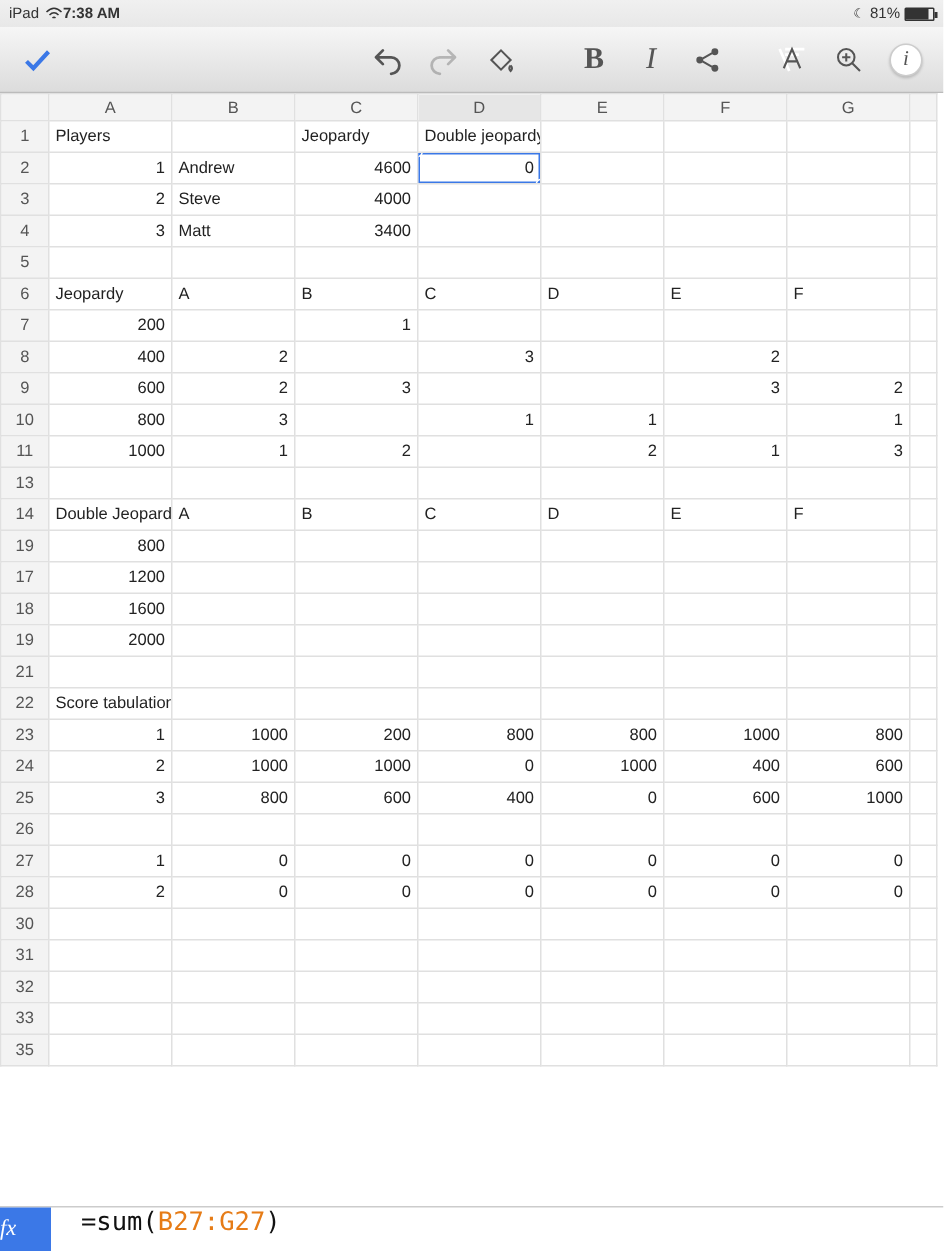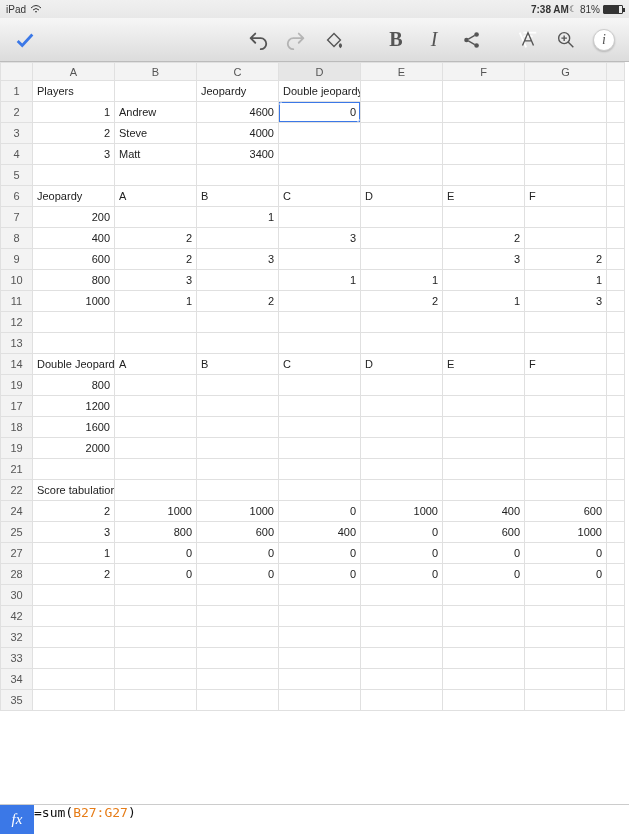--- a/index.html
+++ b/index.html
@@ -8,21 +8,21 @@
   .statusbar {
     height: 18px;
     background: linear-gradient(#f0f0f0,#e8e8e8);
     font-size: 10px;
     display:flex;
     align-items:center;
     padding: 0 6px;
     color:#333;
   }
   .statusbar .sb-left { flex:0 0 auto; display:flex; align-items:center; gap:4px;}
-  .statusbar .sb-center { flex:1; text-align:right; font-weight:bold;}
+  .statusbar .sb-center { flex:1; text-align:left; font-weight:bold;}
   .statusbar .sb-right { flex:0 0 auto; display:flex; align-items:center; gap:3px;}
   .battery-shell { width:20px; height:9px; border:1px solid #333; border-radius:1px; position:relative;}
   .battery-shell::after { content:""; position:absolute; right:-3px; top:2px; width:2px; height:4px; background:#333;}
   .battery-fill { background:#333; height:100%; }
   
   .toolbar {
     height: 44px;
     background: linear-gradient(#f6f6f6,#dcdcdc);
     border-bottom:1px solid #bbb;
     display:flex;
@@ -69,23 +69,23 @@
   }
   .sel-handle { position:absolute; width:8px; height:8px; background:#3b78e7; border:1px solid #fff; border-radius:50%; z-index:5;}
   
   .formula-bar {
     height:30px;
     display:flex;
     align-items:stretch;
     border-top:1px solid #ccc;
     background:#fff;
   }
-  .fx-box { width:34px; background:#3b78e7; display:flex; align-items:center; justify-content:center;}
+  .fx-box { width:34px; background:#3b78e7; display:flex; align-items:center; }
   .fx-box span { color:#fff; font-style:italic; font-family:Georgia,serif; font-size:15px;}
-  .fx-input { flex:1; border:none; padding:0 0; font-family: Menlo, Consolas, monospace; font-size:13px; outline:none;}
+  .fx-input { flex:1; border:none; padding:0 20px; font-family: Menlo, Consolas, monospace; font-size:17px; outline:none;}
   .fx-input .fn { color:#111;}
   .fx-input .rng { color:#e67c17;}
 </style>
 </head>
 <body>
 
 <div class="statusbar">
   <div class="sb-left">
     <span>iPad</span>
     <svg width="12" height="10">
@@ -299,31 +299,20 @@
           <td>1000</td>
           <td>1</td>
           <td>2</td>
           <td></td>
           <td>2</td>
           <td>1</td>
           <td>3</td>
           <td></td>
         </tr>
         <tr>
-          <td class="rowhdr">12</td>
-          <td></td>
-          <td></td>
-          <td></td>
-          <td></td>
-          <td></td>
-          <td></td>
-          <td></td>
-          <td></td>
-        </tr>
-        <tr>
           <td class="rowhdr">13</td>
           <td></td>
           <td></td>
           <td></td>
           <td></td>
           <td></td>
           <td></td>
           <td></td>
           <td></td>
         </tr>
@@ -398,20 +387,31 @@
           <td class="tl">Score tabulation</td>
           <td></td>
           <td></td>
           <td></td>
           <td></td>
           <td></td>
           <td></td>
           <td></td>
         </tr>
         <tr>
+          <td class="rowhdr">23</td>
+          <td>1</td>
+          <td>1000</td>
+          <td>200</td>
+          <td>800</td>
+          <td>800</td>
+          <td>1000</td>
+          <td>800</td>
+          <td></td>
+        </tr>
+        <tr>
           <td class="rowhdr">24</td>
           <td>2</td>
           <td>1000</td>
           <td>1000</td>
           <td>0</td>
           <td>1000</td>
           <td>400</td>
           <td>600</td>
           <td></td>
         </tr>
@@ -420,20 +420,31 @@
           <td>3</td>
           <td>800</td>
           <td>600</td>
           <td>400</td>
           <td>0</td>
           <td>600</td>
           <td>1000</td>
           <td></td>
         </tr>
         <tr>
+          <td class="rowhdr">26</td>
+          <td></td>
+          <td></td>
+          <td></td>
+          <td></td>
+          <td></td>
+          <td></td>
+          <td></td>
+          <td></td>
+        </tr>
+        <tr>
           <td class="rowhdr">27</td>
           <td>1</td>
           <td>0</td>
           <td>0</td>
           <td>0</td>
           <td>0</td>
           <td>0</td>
           <td>0</td>
           <td></td>
         </tr>
@@ -453,21 +464,21 @@
           <td></td>
           <td></td>
           <td></td>
           <td></td>
           <td></td>
           <td></td>
           <td></td>
           <td></td>
         </tr>
         <tr>
-          <td class="rowhdr">42</td>
+          <td class="rowhdr">31</td>
           <td></td>
           <td></td>
           <td></td>
           <td></td>
           <td></td>
           <td></td>
           <td></td>
           <td></td>
         </tr>
         <tr>
@@ -476,31 +487,20 @@
           <td></td>
           <td></td>
           <td></td>
           <td></td>
           <td></td>
           <td></td>
           <td></td>
         </tr>
         <tr>
           <td class="rowhdr">33</td>
-          <td></td>
-          <td></td>
-          <td></td>
-          <td></td>
-          <td></td>
-          <td></td>
-          <td></td>
-          <td></td>
-        </tr>
-        <tr>
-          <td class="rowhdr">34</td>
           <td></td>
           <td></td>
           <td></td>
           <td></td>
           <td></td>
           <td></td>
           <td></td>
           <td></td>
         </tr>
         <tr>

